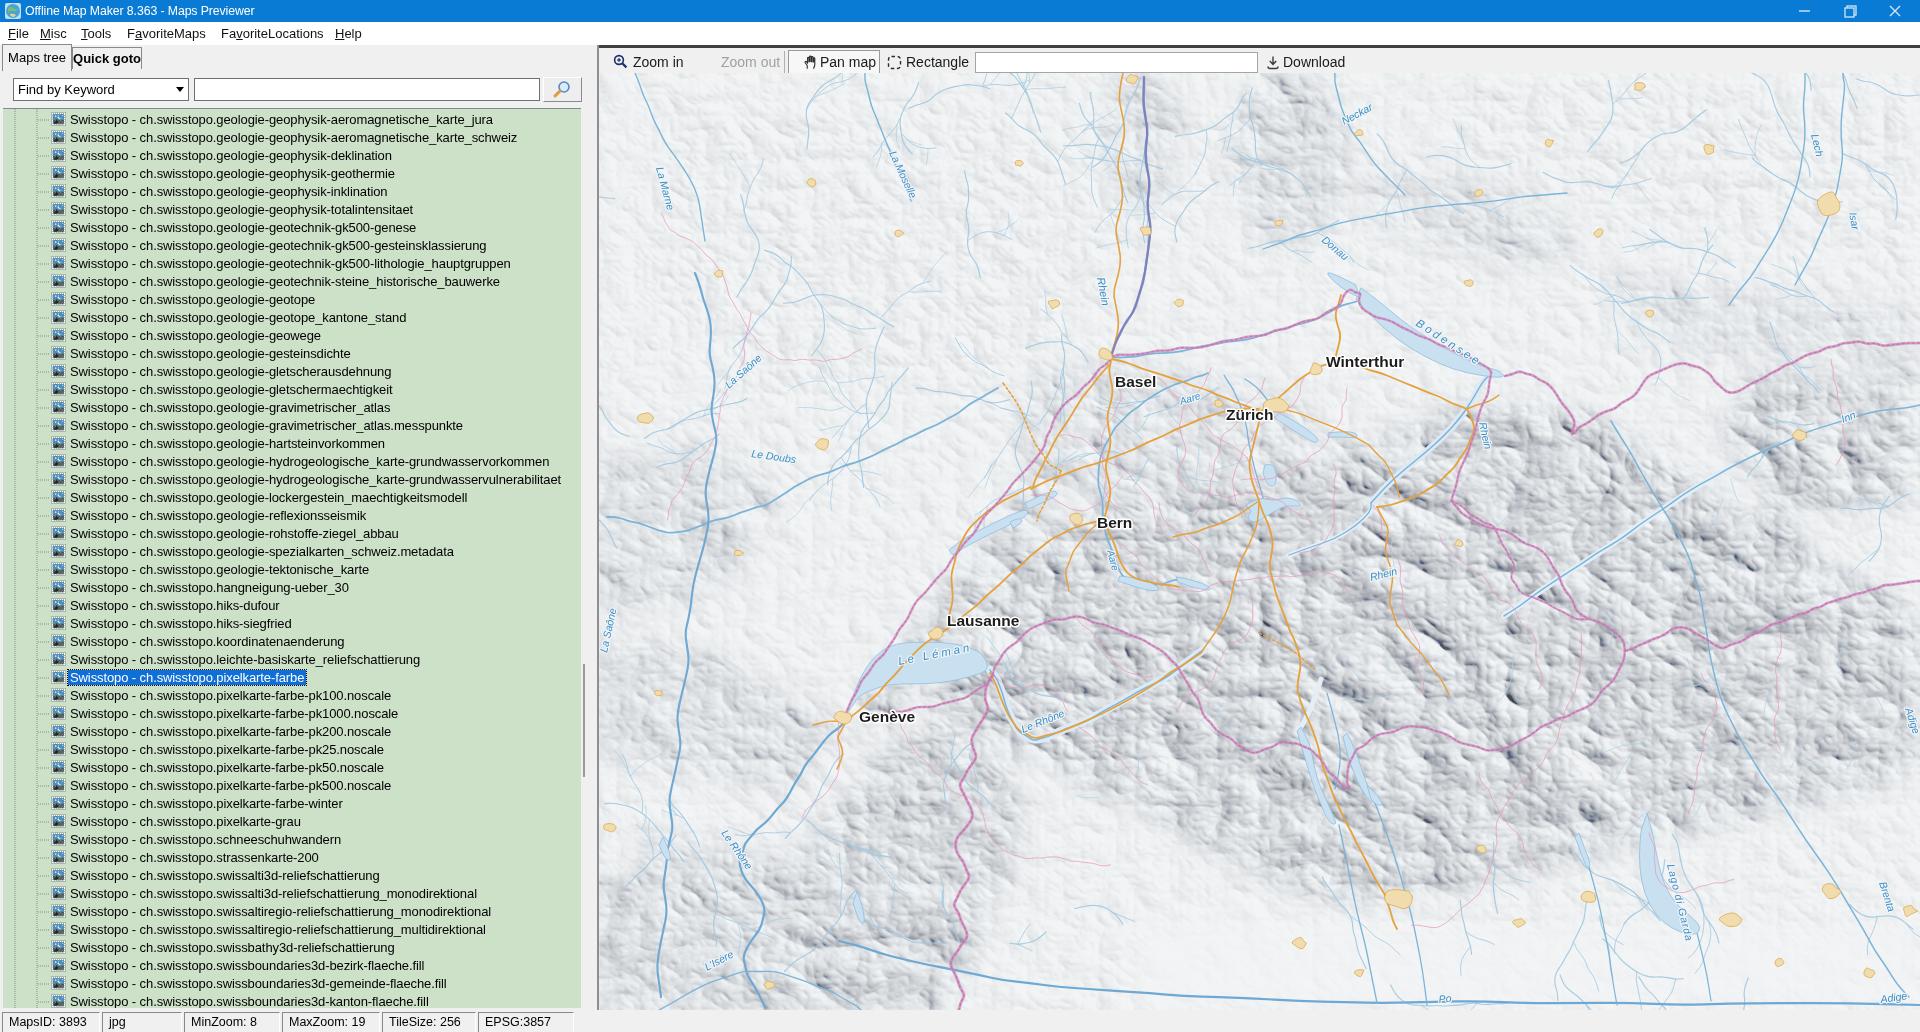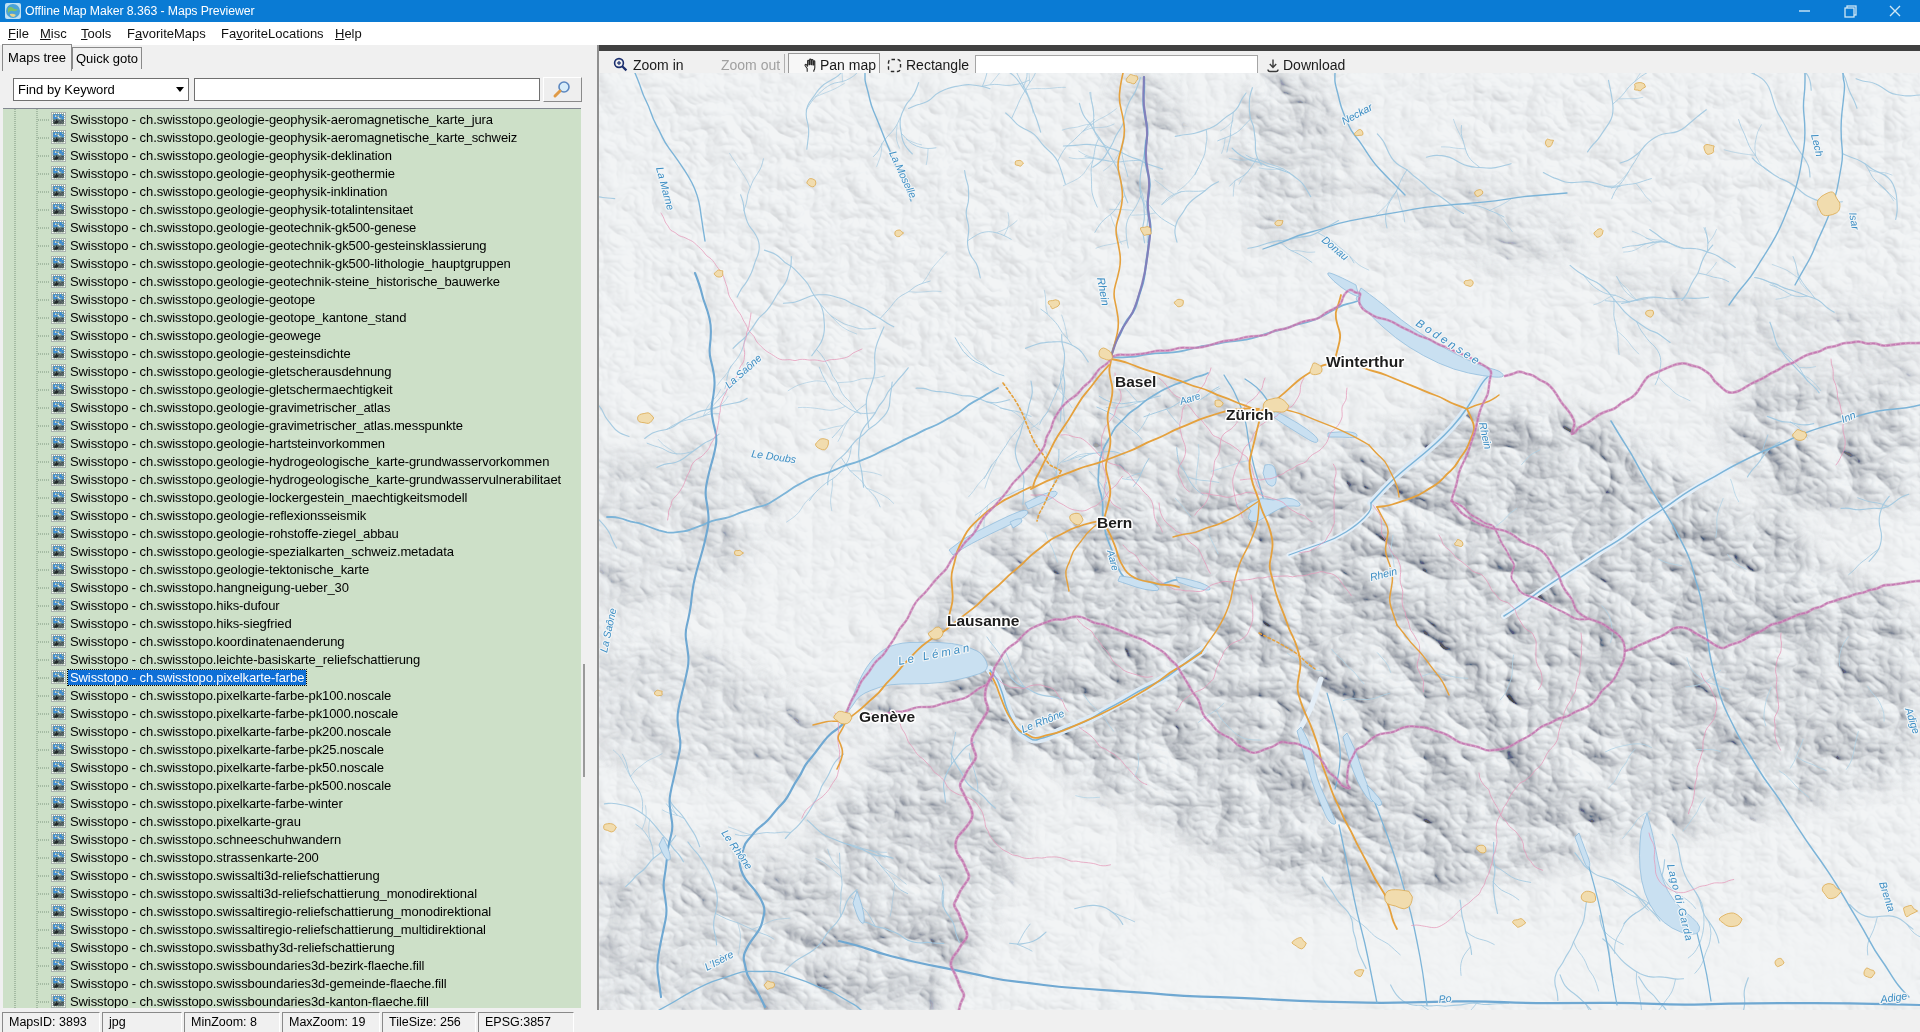--- a/index.html
+++ b/index.html
@@ -1,32 +1,32 @@
 <!DOCTYPE html>
 <html><head><meta charset="utf-8"><style>
 * { margin:0; padding:0; box-sizing:border-box; }
 html,body { width:1920px; height:1032px; overflow:hidden; font-family:"Liberation Sans",sans-serif; background:#f0f0f0; }
 #titlebar { position:absolute; left:0; top:0; width:1920px; height:22px; background:#0a7bd4; color:#fff; }
 #titlebar .t { position:absolute; left:25px; top:0; line-height:22px; font-size:12.3px; letter-spacing:-0.1px; }
 #menubar { position:absolute; left:0; top:22px; width:1920px; height:23px; background:#fff; font-size:13px; color:#111; }
 #menubar span { position:absolute; top:0; line-height:23px; }
 #leftpanel { position:absolute; left:0; top:45px; width:597px; height:965px; background:#f0f0f0; }
 .tab1 { position:absolute; left:2px; top:-1px; width:70px; height:27px; background:#f0f0f0; border:1px solid #898989; border-bottom:none; font-size:13px; text-align:center; line-height:25px; z-index:2; }
-.tab2 { position:absolute; left:72px; top:2px; width:70px; height:22px; background:#f0f0f0; border:1px solid #898989; border-bottom:none; font-size:13px; text-align:center; line-height:21px; }
+.tab2 { position:absolute; left:72px; top:2px; width:70px; height:22px; background:#f0f0f0; border:1px solid #898989; border-bottom:none; font-size:13px; text-align:center; line-height:21px;font-weight:bold; }
 .combo { position:absolute; left:13px; top:33px; width:176px; height:23px; background:#fff; border:1px solid #707070; font-size:13px; line-height:21px; padding-left:4px; }
 .combo .arr { position:absolute; right:4px; top:8px; width:0; height:0; border-left:4px solid transparent; border-right:4px solid transparent; border-top:5px solid #000; }
 .sinput { position:absolute; left:194px; top:33px; width:346px; height:23px; background:#fff; border:1px solid #707070; }
 .sbtn { position:absolute; left:543px; top:32px; width:39px; height:25px; background:#eee; border:1px solid #8a8a8a; border-top-color:#fff; border-left-color:#fff; }
 #tree { position:absolute; left:3px; top:63px; width:578px; height:900px; background:#cde0c8; border-top:1px solid #828790; overflow:hidden; }
 .trow { position:absolute; left:67px; height:18px; line-height:18px; font-size:13px; letter-spacing:-0.1px; color:#000; white-space:nowrap; }
 .trow .sel { background:#0f6fd7; color:#fff; outline:1px dotted #000; padding:0 2px; margin-left:-2px; }
 #treedeco { position:absolute; left:0; top:0; }
 #vscroll { position:absolute; left:583px; top:619px; width:2px; height:113px; background:#9a9a9a; }
 #divider { position:absolute; left:597px; top:45px; width:2px; height:965px; background:#8f8f8f; }
-#toolbar { position:absolute; left:599px; top:45px; width:1321px; height:28px; background:#f0f0f0; border-top:6px solid #404040; font-size:14px; color:#1a1a1a; }
+#toolbar { position:absolute; left:599px; top:45px; width:1321px; height:28px; background:#f0f0f0; border-top:3px solid #404040; font-size:14px; color:#1a1a1a; }
 #toolbar .it { position:absolute; top:0; line-height:28px; }
 #panbtn { position:absolute; left:189px; top:2px; width:92px; height:24px; background:#f7f7f7; border:1px solid #9a9a9a; }
 #tinput { position:absolute; left:376px; top:4px; width:283px; height:21px; background:#fff; border:1px solid #a5a5a5; }
 #map { position:absolute; left:599px; top:73px; width:1321px; height:937px; }
 #map text { font-family:"Liberation Sans",sans-serif; }
 .city { font-size:15.5px; font-weight:bold; fill:#1c1c1c; paint-order:stroke; stroke:#ffffff; stroke-width:3px; stroke-linejoin:round; }
 .wat { font-style:italic; fill:#3d8ec4; paint-order:stroke; stroke:#f0f4f6; stroke-width:2.4px; stroke-linejoin:round; }
 #statusbar { position:absolute; left:0; top:1010px; width:1920px; height:22px; background:#f0f0f0; font-size:12.5px; }
 .sp { position:absolute; top:2px; height:37px; line-height:18px; padding-left:6px; border:1px solid; border-color:#898989 #fff #fff #898989; background:#f0f0f0; white-space:nowrap; overflow:hidden; }
 #wbtn { position:absolute; right:11px; top:0; }

